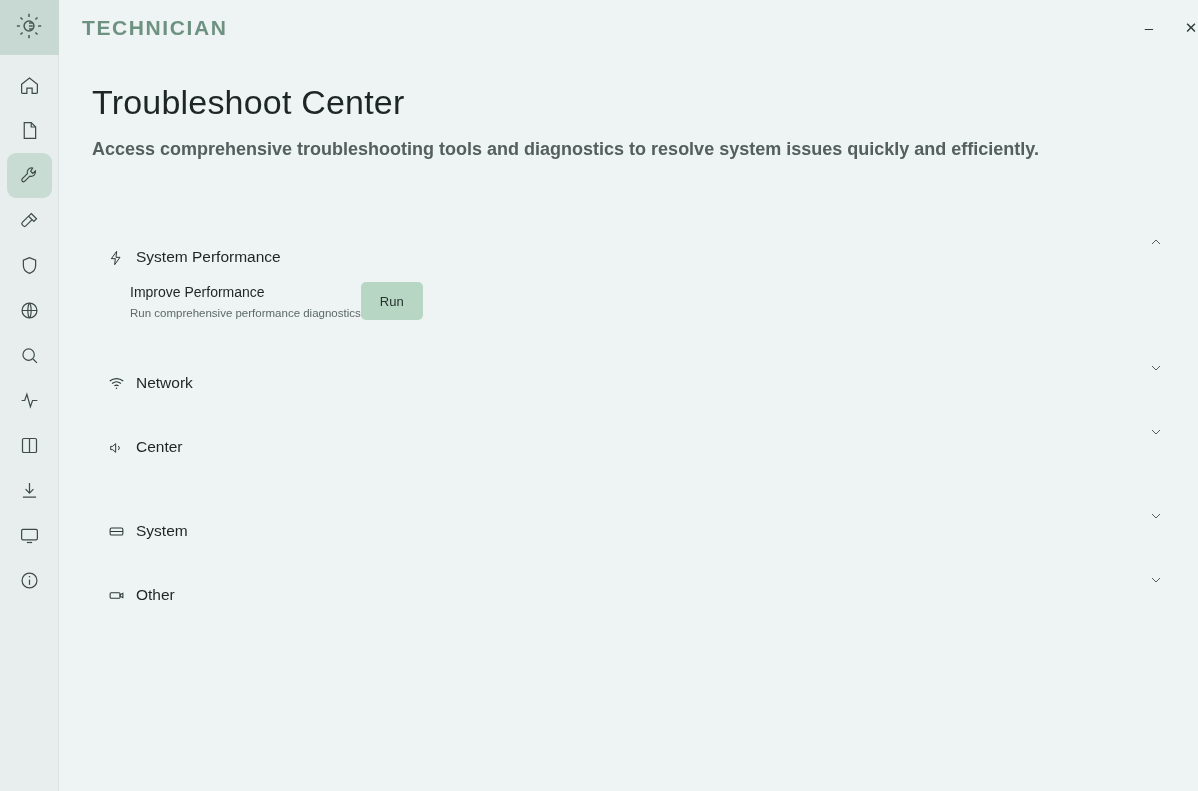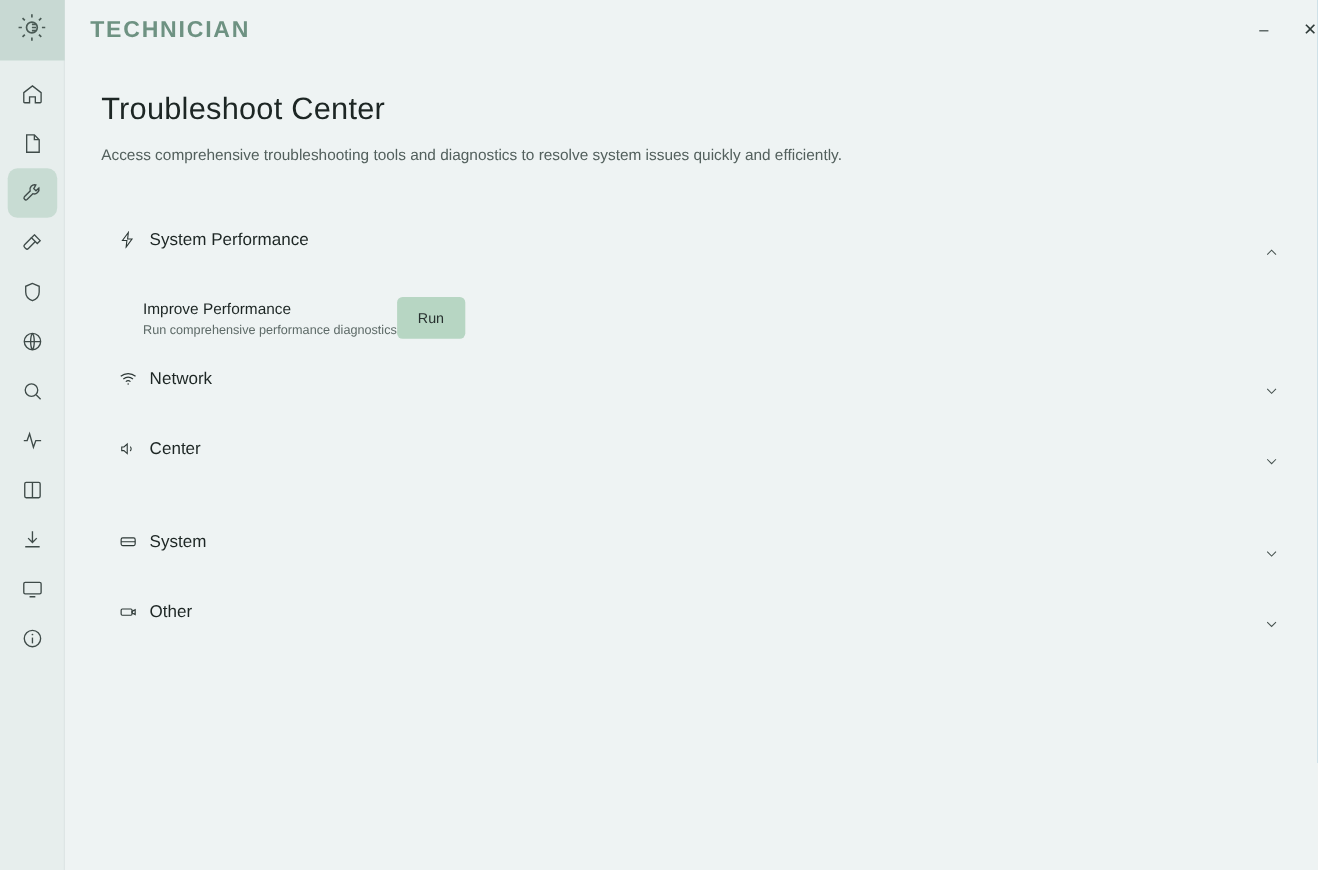--- a/index.html
+++ b/index.html
@@ -99,39 +99,40 @@
     justify-content: center;
     color: #2e3a38;
     font-size: 15px;
     line-height: 1;
   }
 
   .content {
     padding: 28px 46px 0 33px;
   }
   .page-title {
-    font-size: 28px;
+    font-size: 34px;
     color: #1d2624;
     font-weight: normal;
     letter-spacing: 0.2px;
     margin-bottom: 17px;
   }
   .page-sub {
-    font-size: 14px;
+    font-size: 18px;
     color: #53605d;
     margin-bottom: 62px;
+    font-weight: bold;
   }
 
   
   .accordion { width: 1080px; }
   .section { border-bottom: none; }
   .section-head {
     height: 44px;
     display: flex;
-    align-items: flex-start;
+    align-items: flex-end;
     gap: 11px;
     position: relative;
     padding-left: 15px;
   }
   .section-icon {
     width: 18px;
     display: flex;
     align-items: center;
     justify-content: center;
     color: #2d3836;

